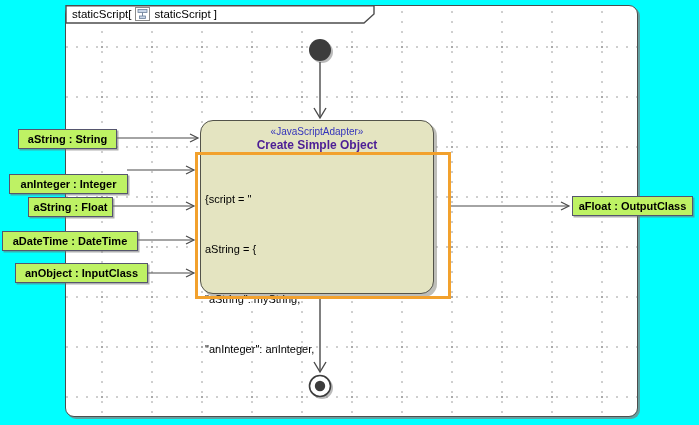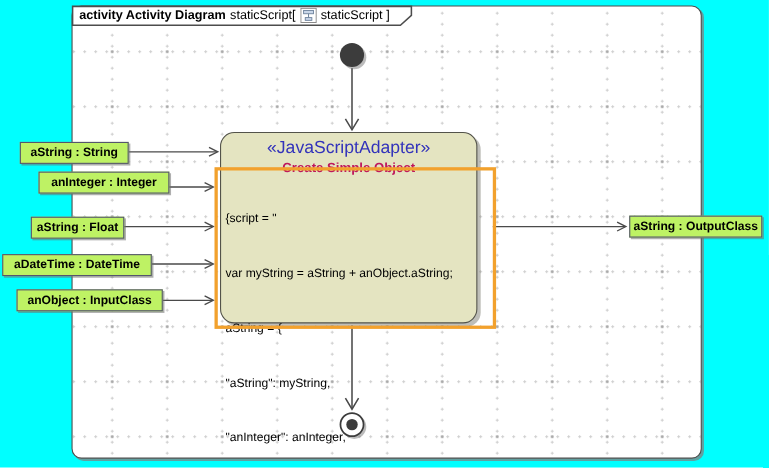--- a/index.html
+++ b/index.html
@@ -33,45 +33,45 @@
   
   .node{
     position:absolute;left:200px;top:120px;width:232px;height:172px;
     background:#e4e4c1;
     border:1.2px solid #53534a;
     border-radius:13px;
     box-shadow:3px 3px 0 rgba(125,125,115,.5);
     z-index:2;
   }
   .node .stereotype{
-    margin-top:5px;text-align:center;font-size:16px;color:#3333bb;
+    margin-top:5px;text-align:center;font-size:10px;color:#3333bb;
   }
   .node .node-name{
-    margin-top:1px;text-align:center;font-size:12px;font-weight:bold;color:#be185d;
+    margin-top:1px;text-align:center;font-size:12px;font-weight:bold;color:#4c1d95;
   }
   .node .script{
     position:absolute;left:4px;top:37px;right:2px;
     font-size:11px;color:#000;line-height:16.6px;white-space:pre;
   }
   
   .selection{
     position:absolute;left:195px;top:152px;width:250px;height:141px;
     border:3px solid #f2a12d;background:transparent;z-index:4;
   }
   
   .pin-label{
     position:absolute;height:18px;
     background:#bef264;border:1px solid #55556e;
     box-shadow:1.5px 1.5px 0 rgba(110,110,110,.55);
     display:flex;align-items:center;justify-content:center;
     font-size:11px;font-weight:bold;color:#000;white-space:nowrap;
     z-index:5;
   }
   .in1{left:18px;top:129px;width:97px;}
-  .in2{left:9px;top:156px;width:117px;margin-left:26px;}
+  .in2{left:9px;top:174px;width:117px;}
   .in3{left:28px;top:197px;width:83px;}
   .in4{left:2px;top:231px;width:134px;}
   .in5{left:3px;top:263px;width:131px;margin-left:12px;}
   .out1{left:572px;top:196px;width:119px;}
   
   svg.overlay{position:absolute;left:0;top:0;z-index:3;}
 </style>
 </head>
 <body>
 
@@ -125,47 +125,45 @@
     </g>
 
     <g>
       <line x1="448" y1="206" x2="568" y2="206"></line>
       <polyline points="561,202 569,206 561,210"></polyline>
     </g>
   </g>
 </svg>
 
 <div class="frame-tab-text">
-  <span class="kw">activity Activity Diagram</span>
   <span>staticScript[</span>
   <svg width="15" height="14" viewBox="0 0 15 14">
     <rect x="0.5" y="0.5" width="14" height="13" fill="#ffffff" stroke="#8a8a8a"></rect>
     <rect x="3" y="2.5" width="9" height="3" fill="#c9d6e8" stroke="#6b7f99" stroke-width="0.8"></rect>
     <line x1="7.5" y1="5.5" x2="7.5" y2="9" stroke="#6b7f99" stroke-width="0.9"></line>
     <rect x="4.5" y="9" width="6" height="2.5" fill="#c9d6e8" stroke="#6b7f99" stroke-width="0.8"></rect>
   </svg>
   <span>staticScript ]</span>
 </div>
 
 <div class="node">
   <div class="stereotype">«JavaScriptAdapter»</div>
   <div class="node-name">Create Simple Object</div>
   <div class="script">
     <div>{script = "</div>
-    <div>var myString = aString + anObject.aString;</div>
     <div>aString = {</div>
     <div>"aString": myString,</div>
     <div>"anInteger": anInteger,</div>
     
     
     
   </div>
 </div>
 
 <div class="selection"></div>
 
 <div class="pin-label in1">aString : String</div>
 <div class="pin-label in2">anInteger : Integer</div>
 <div class="pin-label in3">aString : Float</div>
 <div class="pin-label in4">aDateTime : DateTime</div>
 <div class="pin-label in5">anObject : InputClass</div>
 
-<div class="pin-label out1">aString : OutputClass</div>
+<div class="pin-label out1">aFloat : OutputClass</div>
 
 </body></html>

